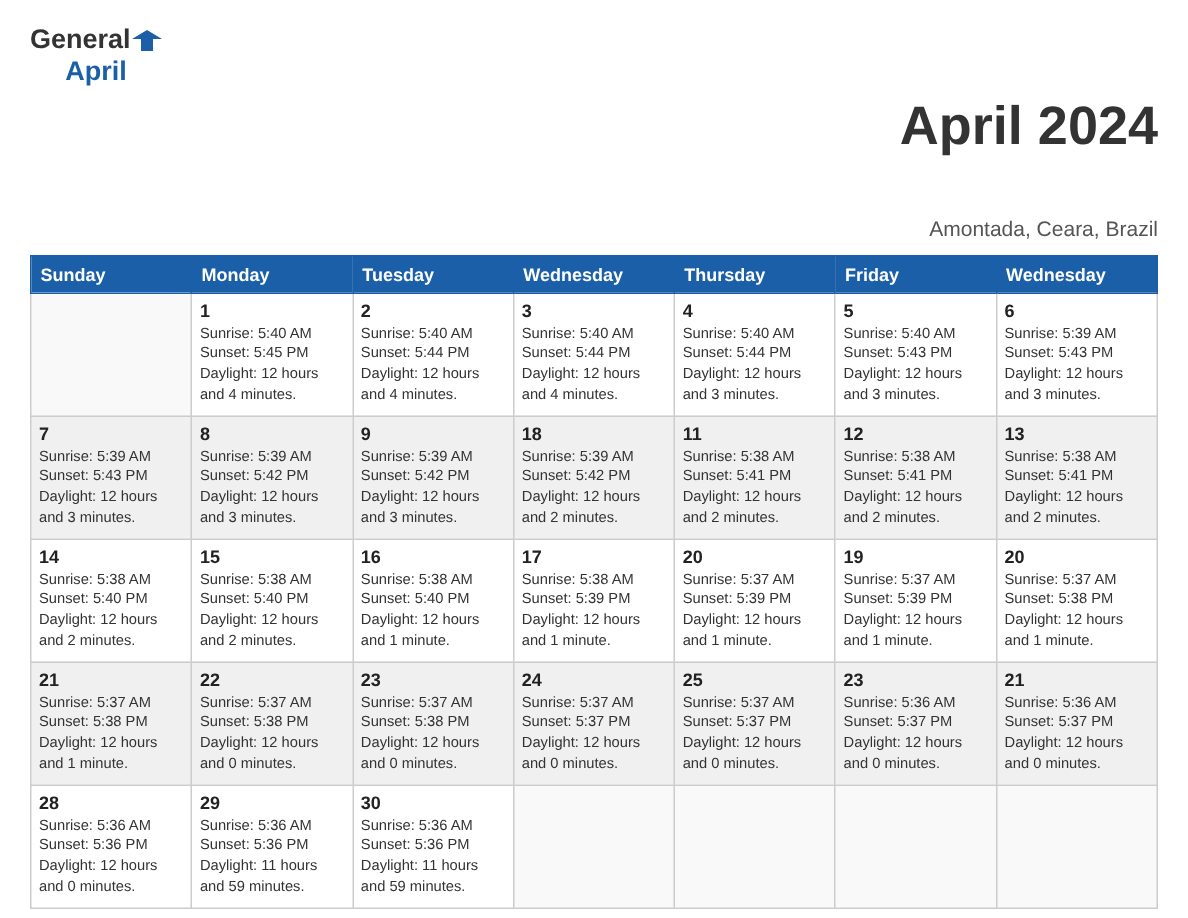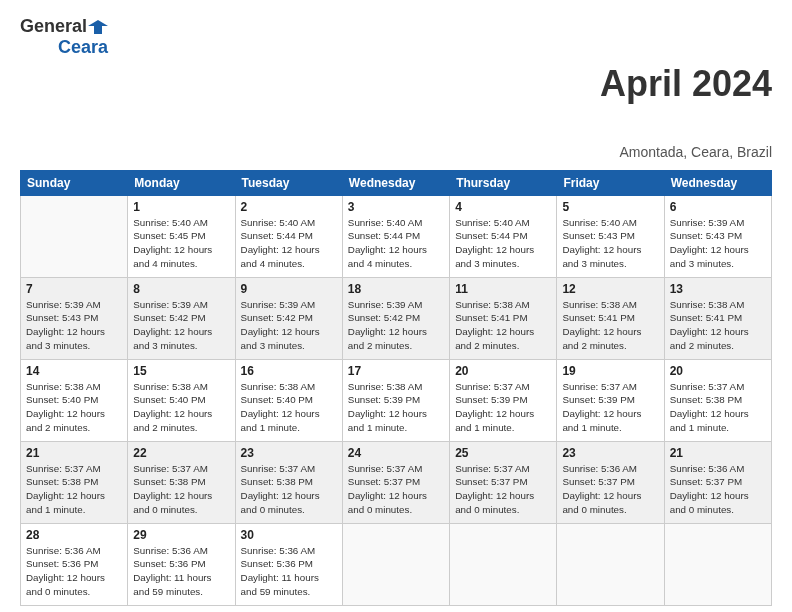--- a/index.html
+++ b/index.html
@@ -16,21 +16,21 @@
     }
     .header {
       display: flex;
       justify-content: space-between;
       align-items: flex-start;
       margin-bottom: 10px;
     }
     .logo {
       display: flex;
       flex-direction: column;
-      align-items: flex-end;
+      align-items: center;
     }
     .logo-top-line {
       display: flex;
       align-items: center;
     }
     .title-block {
       text-align: right;
     }
     .cal-title {
       font-size: 36px;
@@ -90,21 +90,21 @@
 <div class="page">
   <div class="header">
     <div class="logo">
       <div class="logo-top-line">
         <span style="font-size:18px;font-weight:bold;color:#333;">General</span>
         <svg width="20" height="18" viewBox="0 0 20 18" style="margin-left:1px;">
           <polygon points="10,2 20,8 14,8 14,16 6,16 6,8 0,8" fill="#1a5fa8"></polygon>
         </svg>
       </div>
       <div>
-        <span style="font-size:18px;font-weight:bold;color:#1a5fa8;">Ceara</span>
+        <span style="font-size:18px;font-weight:bold;color:#1a5fa8;">April</span>
       </div>
     </div>
     <div class="title-block">
       <div class="cal-title">April 2024</div>
       <div class="cal-subtitle">Amontada, Ceara, Brazil</div>
     </div>
   </div>
 
   <table class="calendar">
     <thead>

